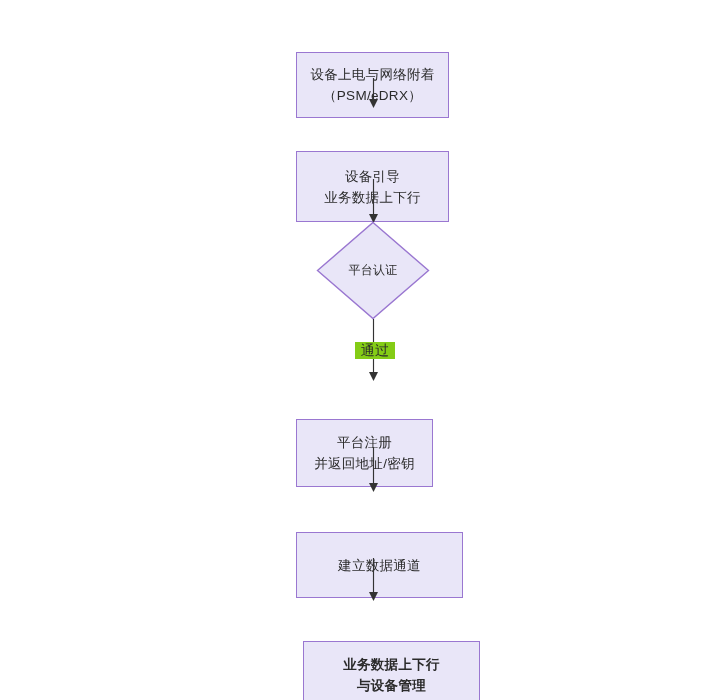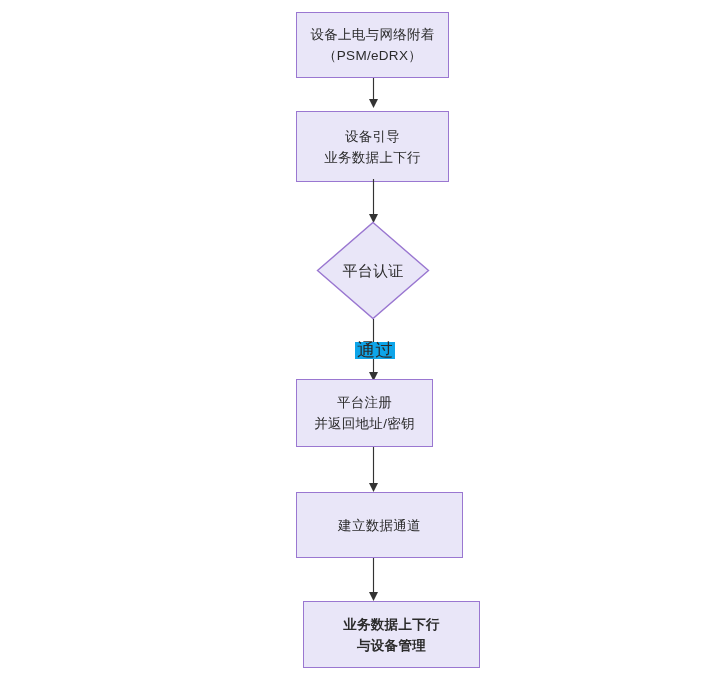--- a/index.html
+++ b/index.html
@@ -27,20 +27,21 @@
     border: 1.4px solid #9a77d1;
     display: flex;
     flex-direction: column;
     align-items: center;
     justify-content: center;
     text-align: center;
     color: #2b2b2b;
     font-size: 13.5px;
     line-height: 21px;
     letter-spacing: 0.3px;
+    margin-top: 40px;
   }
   .node-line {
     display: block;
     white-space: nowrap;
   }
   
   .node-diamond-wrap {
     position: absolute;
   }
   .node-diamond-shape {
@@ -48,43 +49,43 @@
     inset: 0;
   }
   .node-diamond-label {
     position: absolute;
     inset: 0;
     display: flex;
     align-items: center;
     justify-content: center;
     text-align: center;
     color: #2b2b2b;
-    font-size: 15px;
+    font-size: 12px;
     line-height: 21px;
     letter-spacing: 0.3px;
     pointer-events: none;
   }
   
   .connector {
     position: absolute;
     overflow: visible;
   }
   .connector line {
     stroke: #333333;
     stroke-width: 1.15px;
   }
   .connector polygon {
     fill: #333333;
   }
   
   .edge-label {
     position: absolute;
-    background: #0ea5e9;
+    background: #84cc16;
     color: #2b2b2b;
-    font-size: 18px;
+    font-size: 14px;
     line-height: 17px;
     letter-spacing: 0.3px;
     padding: 0 2px;
     white-space: nowrap;
     text-align: center;
   }
 </style>
 </head>
 <body>
 

